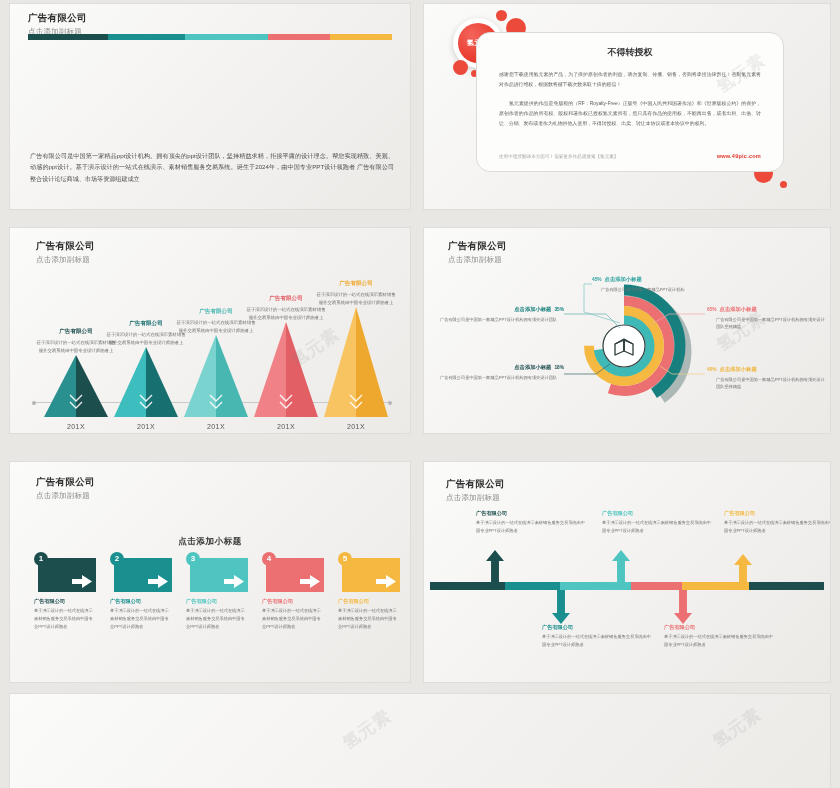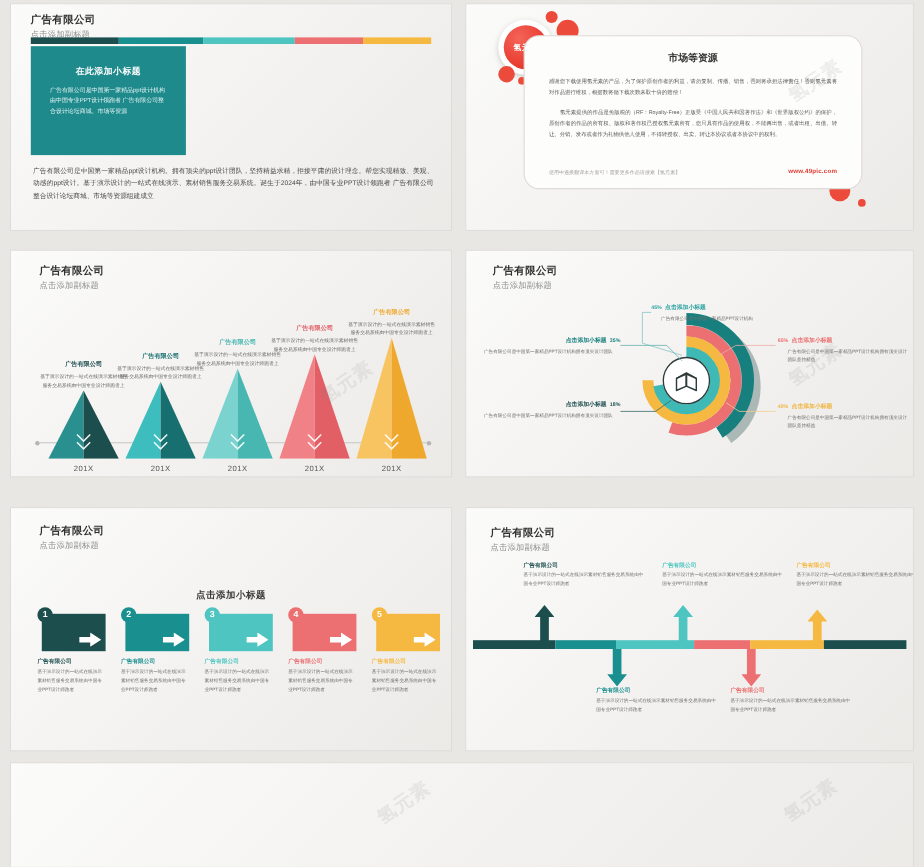--- a/index.html
+++ b/index.html
@@ -153,42 +153,38 @@
     </div>
 
     <div class="bar5">
       <i style="width:22%;background:#1d4e4e"></i>
       <i style="width:21%;background:#1a8f8f"></i>
       <i style="width:23%;background:#4ec5c1"></i>
       <i style="width:17%;background:#ec6f72"></i>
       <i style="width:17%;background:#f5b942"></i>
     </div>
 
-    <div class="teal-box">
-      <div class="hd">在此添加小标题</div>
-      <div class="bd">广告有限公司是中国第一家精品ppt设计机构由中国专业PPT设计领跑者 广告有限公司整合设计论坛商城、市场等资源</div>
-    </div>
 
     <div class="para1">广告有限公司是中国第一家精品ppt设计机构。拥有顶尖的ppt设计团队，坚持精益求精，拒接平庸的设计理念。帮您实现精致、美观、动感的ppt设计。基于演示设计的一站式在线演示、素材销售服务交易系统。诞生于2024年，由中国专业PPT设计领跑者 广告有限公司整合设计论坛商城、市场等资源组建成立</div>
   </div>
 
   <div class="slide" id="slide2">
 
     <div class="dot" style="left:72px;top:6px;width:11px;height:11px;"></div>
     <div class="dot" style="left:82px;top:14px;width:20px;height:20px;"></div>
     <div class="logo-ring" style="left:29px;top:14px;width:50px;height:50px;">
       <div class="logo-core" style="width:40px;height:40px;font-size:7px;">氢元素</div>
     </div>
     <div class="dot" style="left:29px;top:56px;width:15px;height:15px;"></div>
     <div class="dot" style="left:47px;top:66px;width:7px;height:7px;"></div>
     <div class="dot" style="left:330px;top:160px;width:19px;height:19px;"></div>
     <div class="dot" style="left:356px;top:177px;width:7px;height:7px;"></div>
 
     <div class="cp-box">
-      <div class="cp-title">市场等资源</div>
+      <div class="cp-title">不得转授权</div>
       <div class="cp-p p1">感谢您下载使用氢元素的产品，为了保护原创作者的利益，请勿复制、传播、销售，否则将承担法律责任！否则氢元素将对作品进行维权，根据数将循下载次数来取十倍的赔偿！</div>
       <div class="cp-p p2">氢元素提供的作品是免版税的（RF：Royalty-Free）正版受《中国人民共和国著作法》和《世界版权公约》的保护，原创作者的作品的所有权、版权和著作权已授权氢元素所有，您只具有作品的使用权，不能再出售，或者出租、出借、转让、分销、发布或者作为礼物供他人使用，不得转授权、出卖、转让本协议或者本协议中的权利。</div>
       <div class="cp-foot">
         <span class="lf">使用中遇接翻译本方面可！需要更多作品请搜索【氢元素】</span>
         <span class="rt">www.49pic.com</span>
       </div>
     </div>
     <div class="wm" style="left:290px;top:58px;">氢元素</div>
   </div>
 

